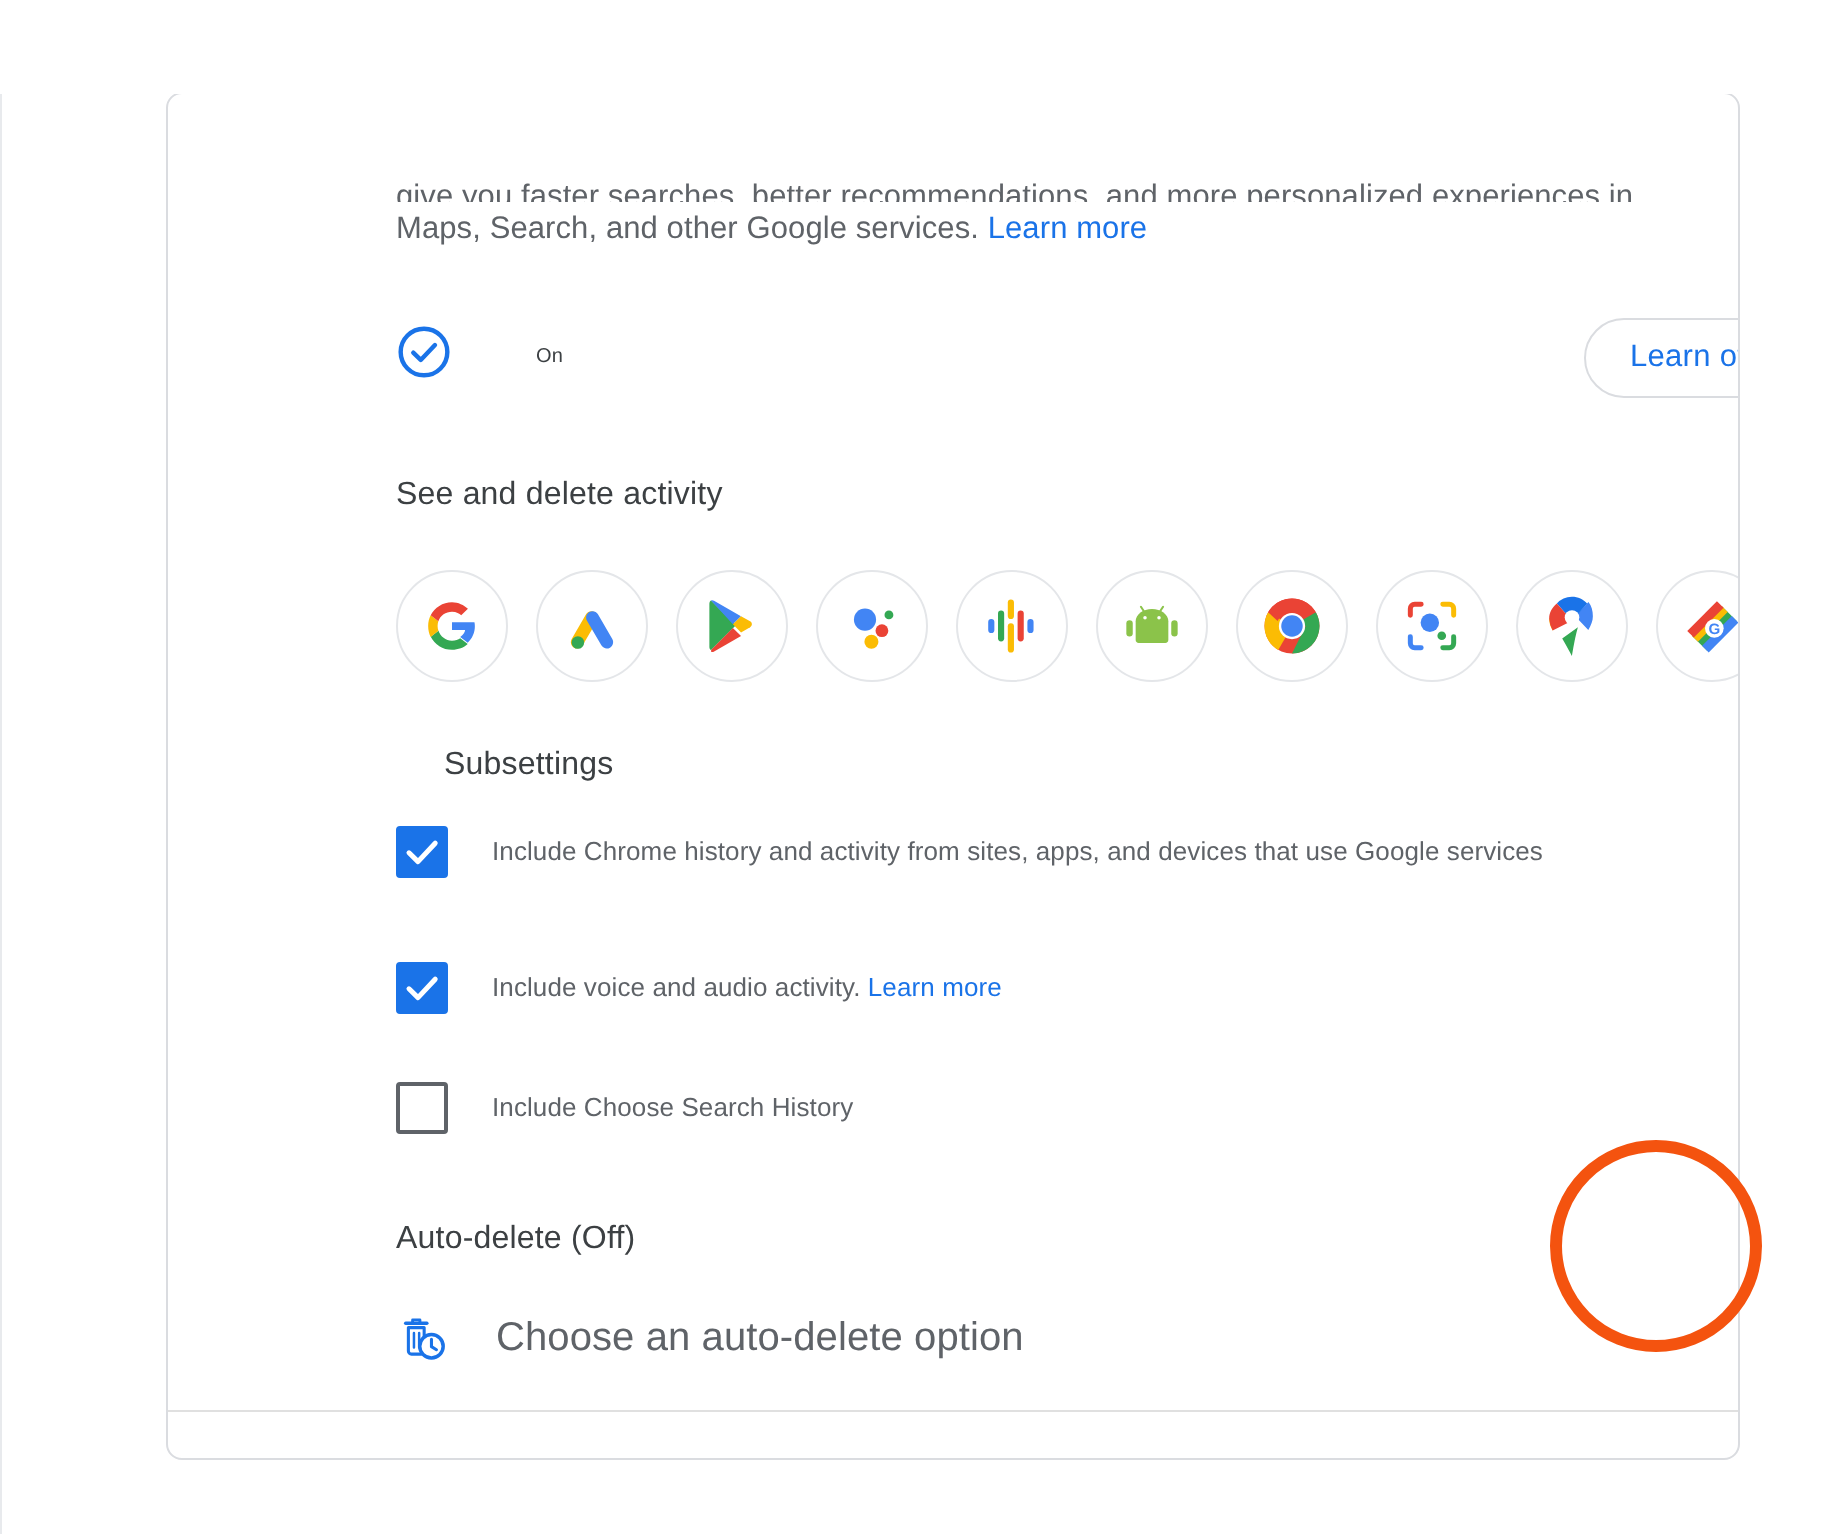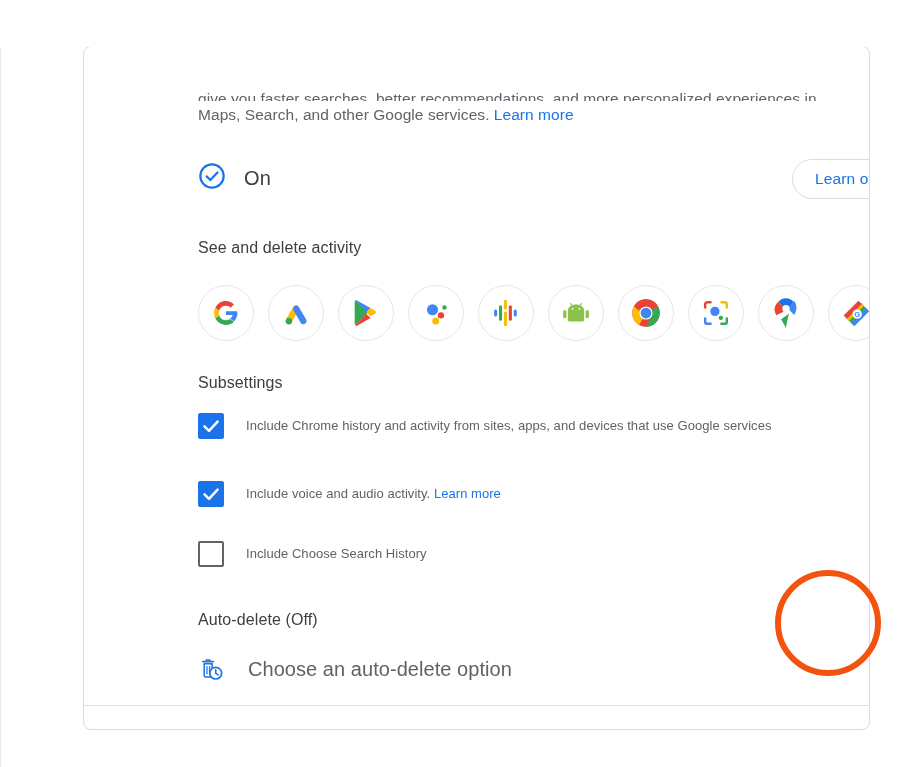--- a/index.html
+++ b/index.html
@@ -92,23 +92,24 @@
     width: 724px;
     height: 42px;
   }
   #on-left {
     display: flex;
     align-items: center;
     gap: 18px;
     height: 42px;
   }
   #on-label {
-    font-size: 20px;
+    font-size: 10px;
     color: #3c4043;
     letter-spacing: .1px;
+    margin-left: 24px;
   }
   #turn-off-btn {
     position: absolute;
     right: 0;
     top: 2px;
     height: 40px;
     min-width: 130px;
     padding: 0 18px 0 22px;
     border: 1px solid #dadce0;
     border-radius: 20px;
@@ -129,21 +130,21 @@
   
   .section-head {
     position: absolute;
     left: 114px;
     font-size: 16px;
     color: #3c4043;
     font-weight: 500;
     letter-spacing: .1px;
   }
   #see-delete-head { top: 192px; }
-  #subsettings-head { top: 327px; }
+  #subsettings-head { top: 327px; margin-left: 24px; }
   #autodelete-head { top: 564px; text-align: center; }
 
   
   #app-row {
     position: absolute;
     left: 114px;
     top: 238px;
     width: 760px;
     height: 56px;
     display: flex;

